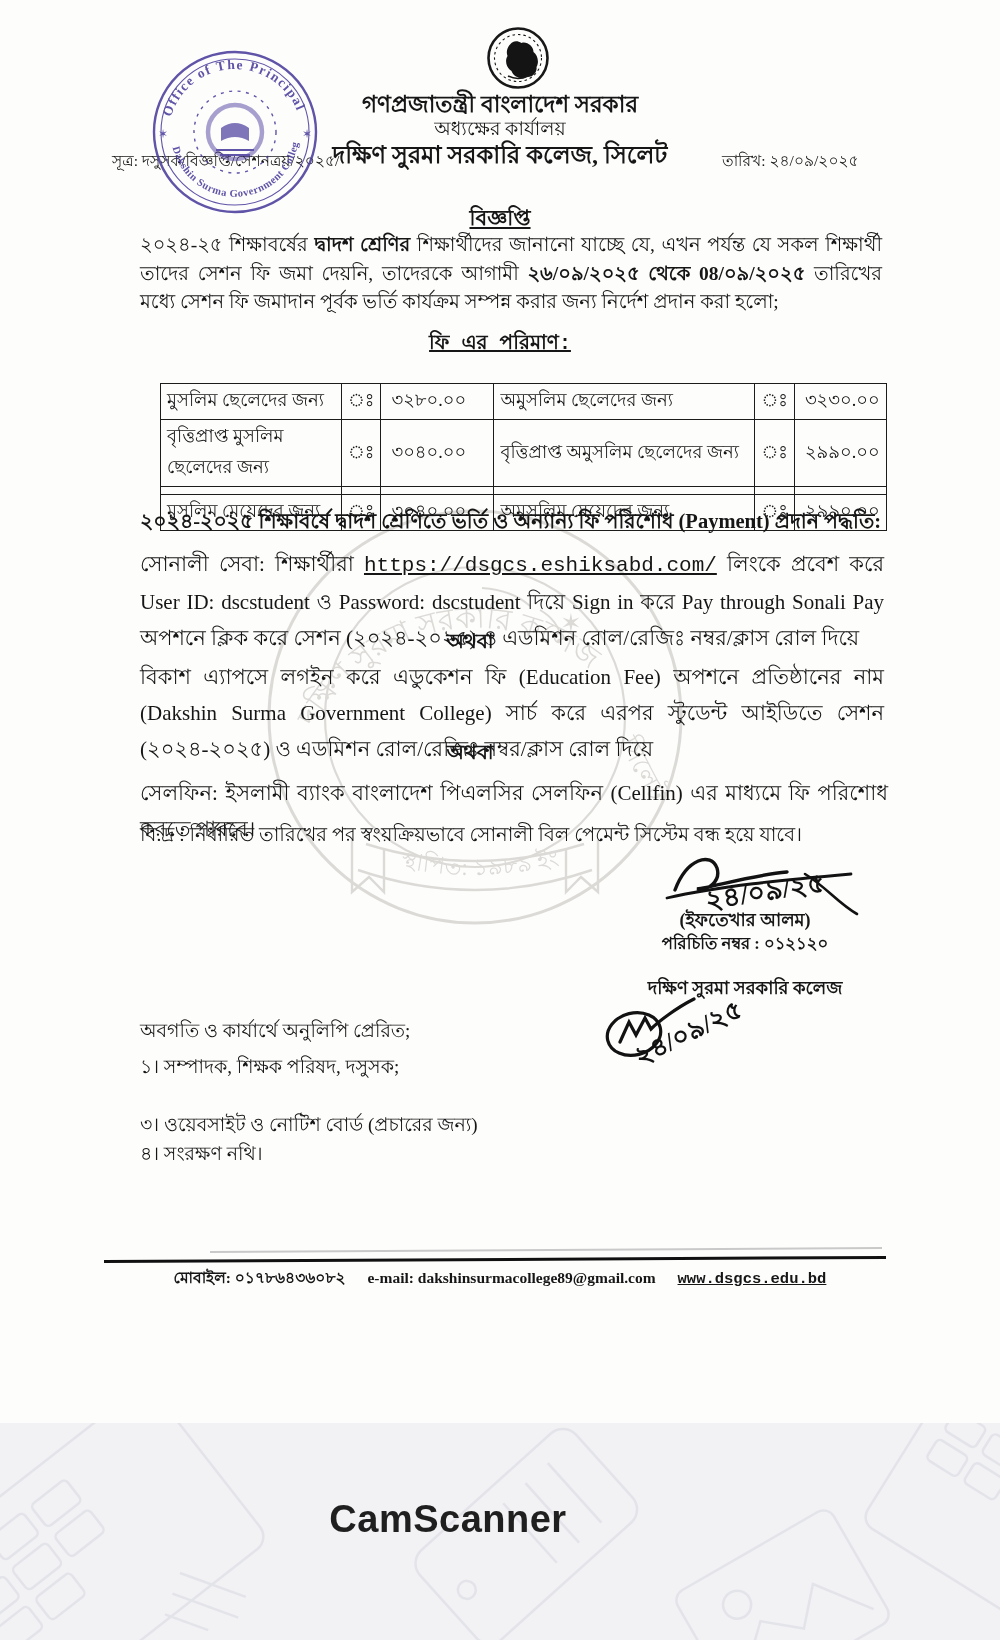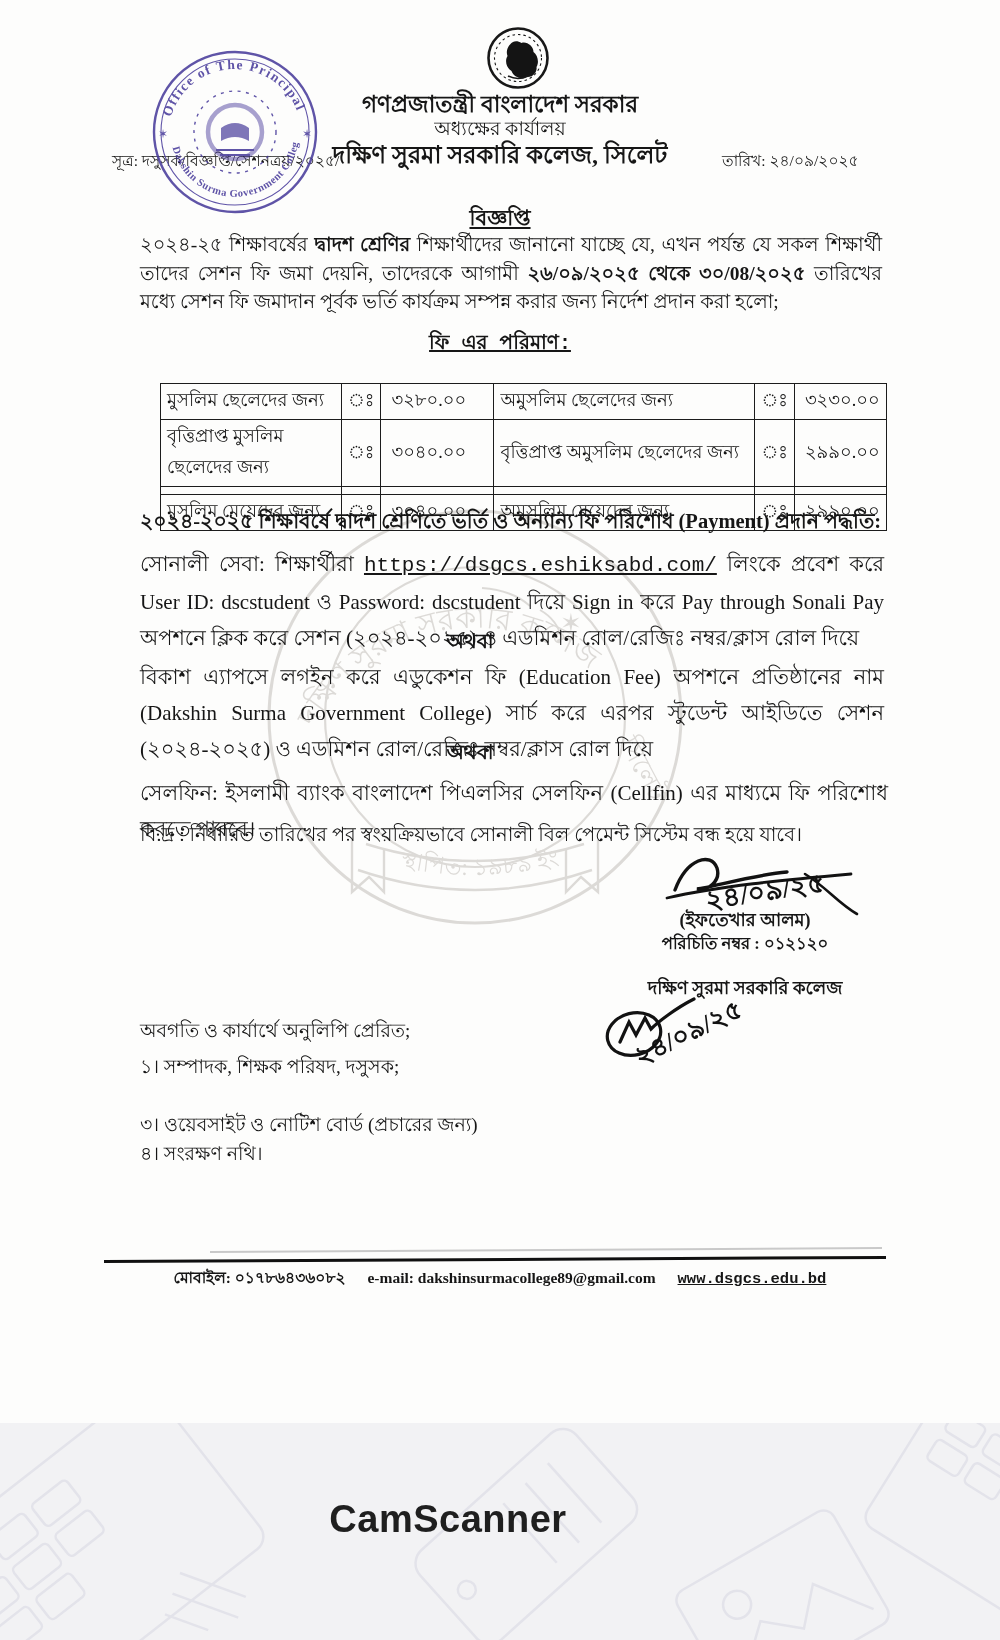--- a/index.html
+++ b/index.html
@@ -115,21 +115,21 @@
     </text>
     <text x="12" y="92" font-size="12" fill="#4a3d9c">✶</text>
     <text x="156" y="92" font-size="12" fill="#4a3d9c">✶</text>
     <path d="M75 82 q14 -10 28 0 l0 13 q-14 -8 -28 0 z" fill="#4a3d9c" opacity="0.8"></path>
     <path d="M70 104 l38 0 m-34 5 l30 0" stroke="#4a3d9c" stroke-width="2"></path>
   </svg>
 
   <div class="abs center bn notice-title ul">বিজ্ঞপ্তি</div>
 
   <div class="abs bn para" style="top:231px;">
-    <span>২০২৪-২৫ শিক্ষাবর্ষের </span><span class="bold">দ্বাদশ শ্রেণির</span><span> শিক্ষার্থীদের জানানো যাচ্ছে যে, এখন পর্যন্ত যে সকল শিক্ষার্থী তাদের সেশন ফি জমা দেয়নি, তাদেরকে আগামী </span><span class="bold">২৬/০৯/২০২৫ থেকে ৩০/08/২০২৫</span><span> তারিখের মধ্যে সেশন ফি জমাদান পূর্বক ভর্তি কার্যক্রম সম্পন্ন করার জন্য নির্দেশ প্রদান করা হলো;</span>
+    <span>২০২৪-২৫ শিক্ষাবর্ষের </span><span class="bold">দ্বাদশ শ্রেণির</span><span> শিক্ষার্থীদের জানানো যাচ্ছে যে, এখন পর্যন্ত যে সকল শিক্ষার্থী তাদের সেশন ফি জমা দেয়নি, তাদেরকে আগামী </span><span class="bold">২৬/০৯/২০২৫ থেকে 08/০৯/২০২৫</span><span> তারিখের মধ্যে সেশন ফি জমাদান পূর্বক ভর্তি কার্যক্রম সম্পন্ন করার জন্য নির্দেশ প্রদান করা হলো;</span>
   </div>
 
   <div class="abs center bn fee-title"><span class="ul">ফি এর পরিমাণ:</span></div>
 
   <table class="fee bn">
     <tbody>
       <tr class="mainrow">
         <td class="lbl">মুসলিম ছেলেদের জন্য</td>
         <td class="cln">ঃ</td>
         <td class="val">৩২৮০.০০</td>

